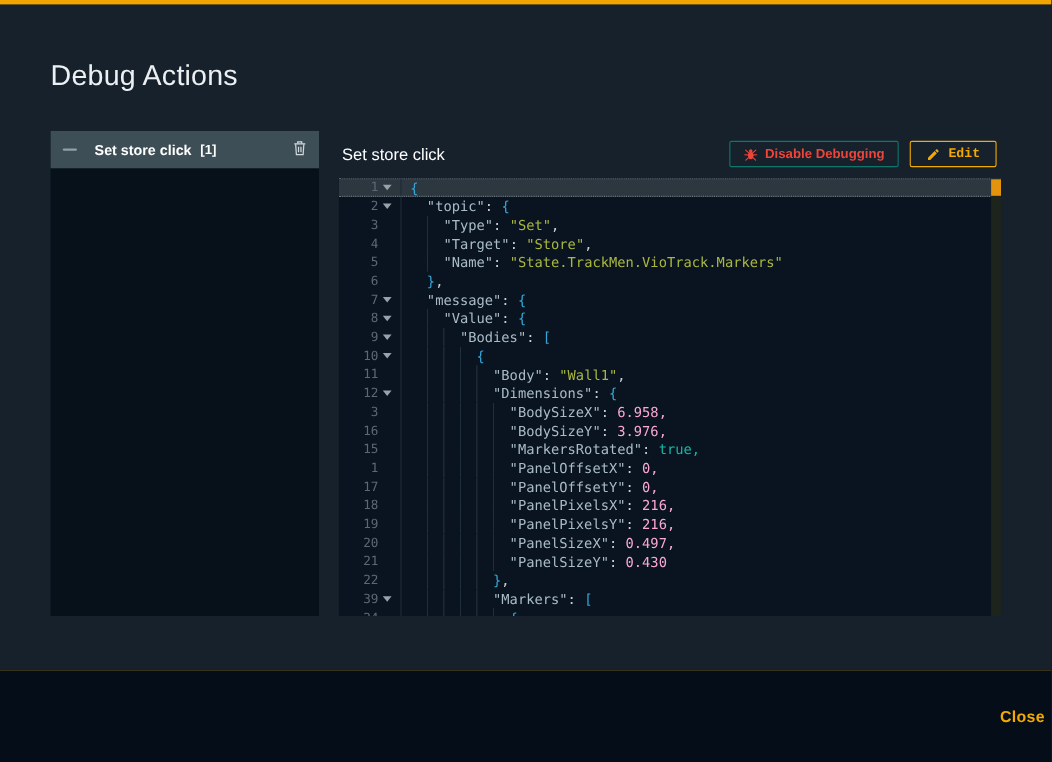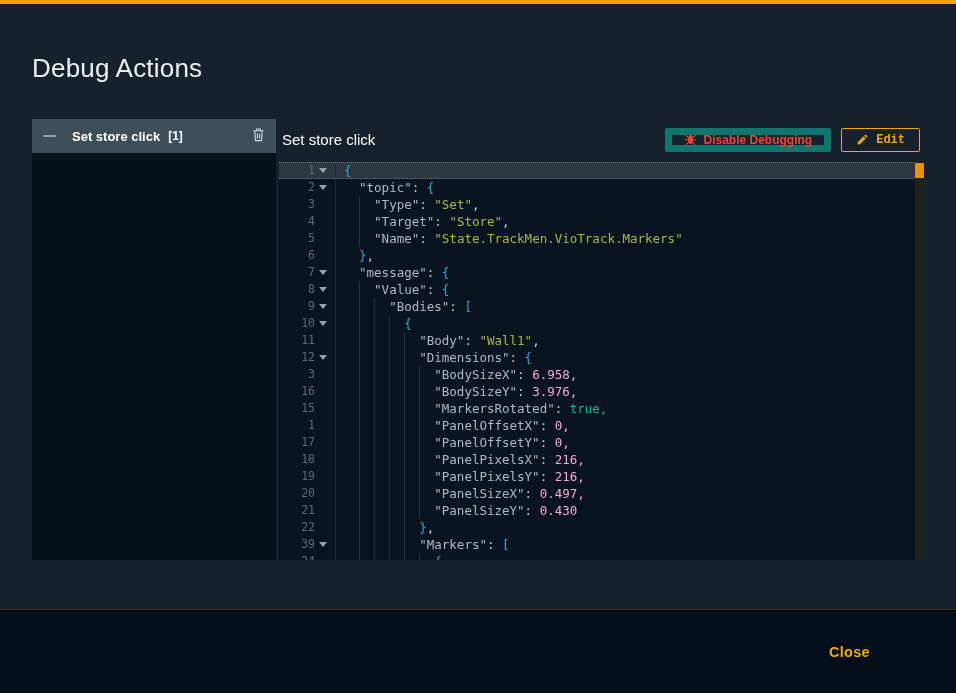--- a/index.html
+++ b/index.html
@@ -1,38 +1,38 @@
 <!DOCTYPE html>
 <html><head>
 <meta charset="utf-8">
 <style>
   html,body{margin:0;padding:0;}
   body{
     width:956px;height:693px;position:relative;overflow:hidden;
     background:#16212c;font-family:"Liberation Sans",sans-serif;
   }
   .topbar{height:4px;background:#f2a500;}
-  .content{padding:0 32px;}
+  .content{padding:0 46px;}
   .page-title{margin:49px 0 0;font-size:26px;font-weight:400;color:#edf0f2;letter-spacing:.2px;}
-  .panels{display:flex;margin-top:35px;gap:3px;align-items:center;}
+  .panels{display:flex;margin-top:35px;gap:18px;align-items:flex-end;}
 
   
   .sidebar{width:244px;height:441px;background:#071119;display:flex;flex-direction:column;flex:none;}
   .sidebar-header{height:34px;background:#3d4e56;display:flex;align-items:center;padding:0 11px;cursor:pointer;flex:none;}
   .minus-icon{width:13px;height:2px;background:#93a0a7;border-radius:1px;margin-right:16px;flex:none;}
   .sidebar-label{color:#ffffff;font-weight:700;font-size:13px;}
   .sidebar-count{color:#ffffff;font-weight:700;font-size:12px;margin-left:8px;}
   .trash-btn{margin-left:auto;background:none;border:none;padding:0;cursor:pointer;display:flex;align-items:center;}
 
   
   .main{flex:1;min-width:0;}
   .main-header{height:40px;display:flex;align-items:center;padding:0 4px 0 3px;}
   .panel-title{color:#ffffff;font-size:15px;margin-right:auto;font-weight:400;}
   .btn{display:inline-flex;align-items:center;gap:7px;height:24px;border-radius:2px;background:transparent;cursor:pointer;font-weight:700;font-size:12px;font-family:"Liberation Sans",sans-serif;box-sizing:border-box;}
-  .btn-danger{border:7px solid #0f766e;color:#f04438;padding:0 12px;margin-right:10px;}
+  .btn-danger{border:1px solid #0f766e;color:#f04438;padding:0 12px;margin-right:10px;}
   .btn-warn{border:1px solid #f2a900;color:#f2a900;padding:0 14px;font-family:Liberation Mono, monospace;}
 
   
   .editor{position:relative;margin-top:2px;height:398px;background:#0a1420;overflow:hidden;}
   .cm-line{display:flex;height:17px;line-height:17px;font-family:"DejaVu Sans Mono",monospace;font-size:12.5px;white-space:pre;}
   .cm-line.active{background:#2d3740;position:relative;}
   .cm-line.active::before,.cm-line.active::after{content:"";position:absolute;left:0;right:0;border-top:1px dotted #6a747d;}
   .cm-line.active::before{top:0;}
   .cm-line.active::after{bottom:0;}
   .gutter{width:57px;flex:none;display:flex;align-items:center;justify-content:flex-end;padding-right:5px;border-right:1px solid #1f2a34;box-sizing:border-box;}
@@ -45,21 +45,21 @@
   .tk-p{color:#35a7d6;}
   .tk-k{color:#a9bcc6;}
   .tk-d{color:#c7d1d7;}
   .tk-s{color:#a9b73e;}
   .tk-n{color:#f9a8d4;}
   .tk-b{color:#14b8a6;}
   .scrollbar{position:absolute;top:0;right:0;width:9px;height:100%;background:#1d241b;cursor:pointer;}
   .scroll-thumb{position:absolute;top:1px;left:0;width:9px;height:15px;background:#e3940c;cursor:pointer;}
 
   
-  .footer{position:absolute;left:0;right:0;bottom:0;height:84px;background:#050e18;border-top:1px solid #39331c;display:flex;align-items:center;justify-content:flex-end;padding-right:80px;box-sizing:border-box;}
+  .footer{position:absolute;left:0;right:0;bottom:0;height:84px;background:#050e18;border-top:1px solid #39331c;display:flex;align-items:center;justify-content:flex-end;box-sizing:border-box;}
   .close-btn{background:none;border:none;color:#f2a900;font-weight:700;font-size:14.5px;letter-spacing:.3px;cursor:pointer;font-family:"Liberation Sans",sans-serif;}
 </style>
 </head>
 <body>
 
 <div class="topbar"></div>
 
 <div class="content">
   <h1 class="page-title">Debug Actions</h1>
 

